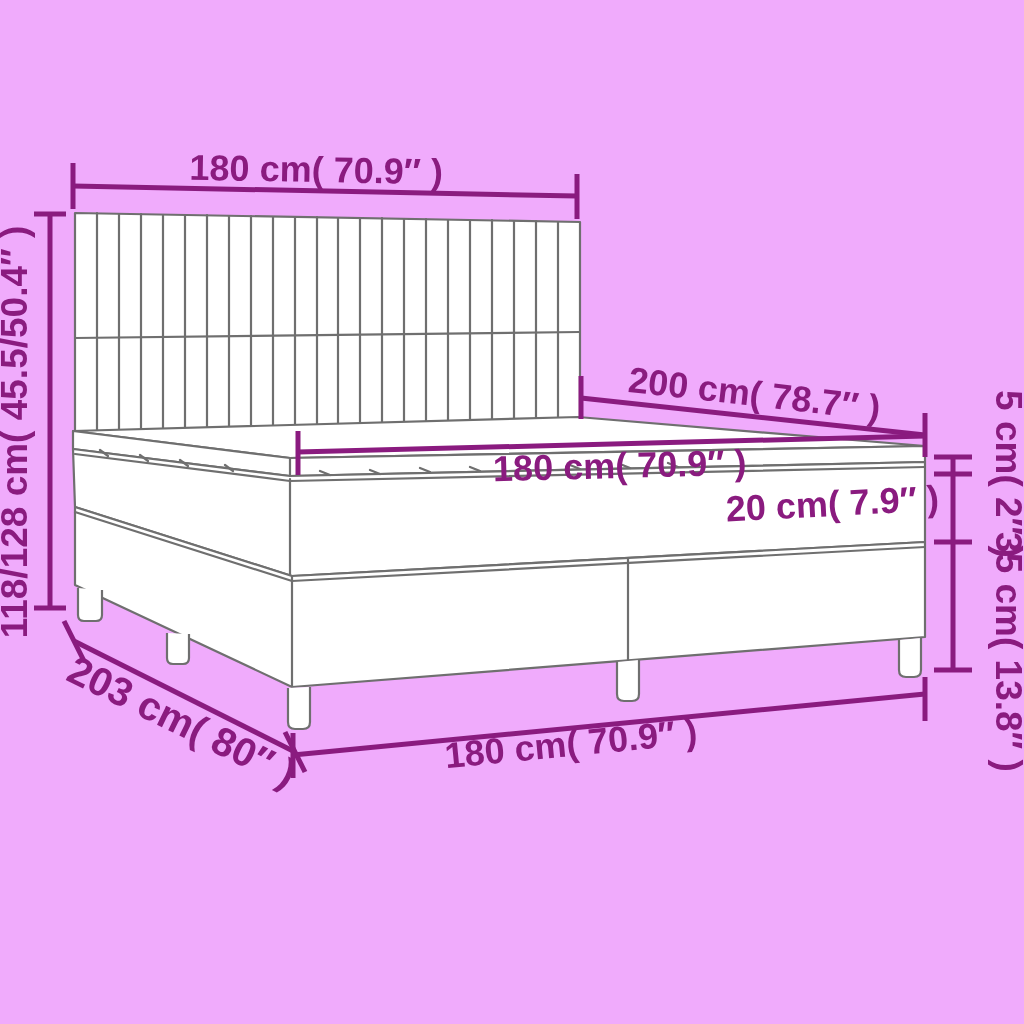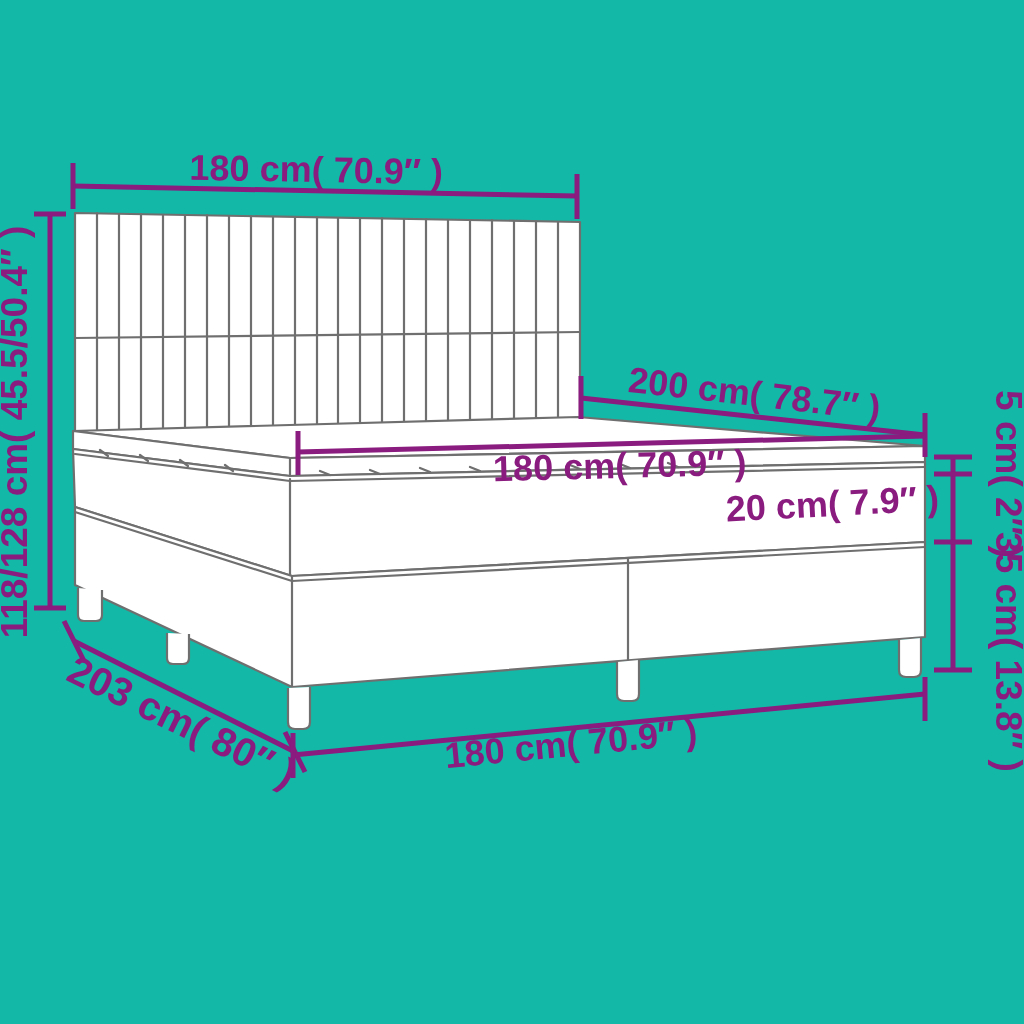--- a/index.html
+++ b/index.html
@@ -1,16 +1,16 @@
 <!DOCTYPE html>
 <html><head>
 <meta charset="utf-8">
 <style>
   html,body{margin:0;padding:0;background:#ffffff;}
-  .stage{position:relative;width:1024px;height:1024px;background:#14b8a6;overflow:hidden;}
+  .stage{position:relative;width:1024px;height:1024px;background:#f0abfc;overflow:hidden;}
   svg{display:block;}
   .dim-text{font-family:"Liberation Sans",sans-serif;font-weight:700;}
   .t36{font-size:36px;}
   .t37{font-size:37px;}
   .t40{font-size:40px;}
   .art-line{fill:none;stroke-linejoin:round;stroke-linecap:round;}
   .white{fill:#ffffff;stroke-linejoin:round;}
 </style>
 </head>
 <body>

